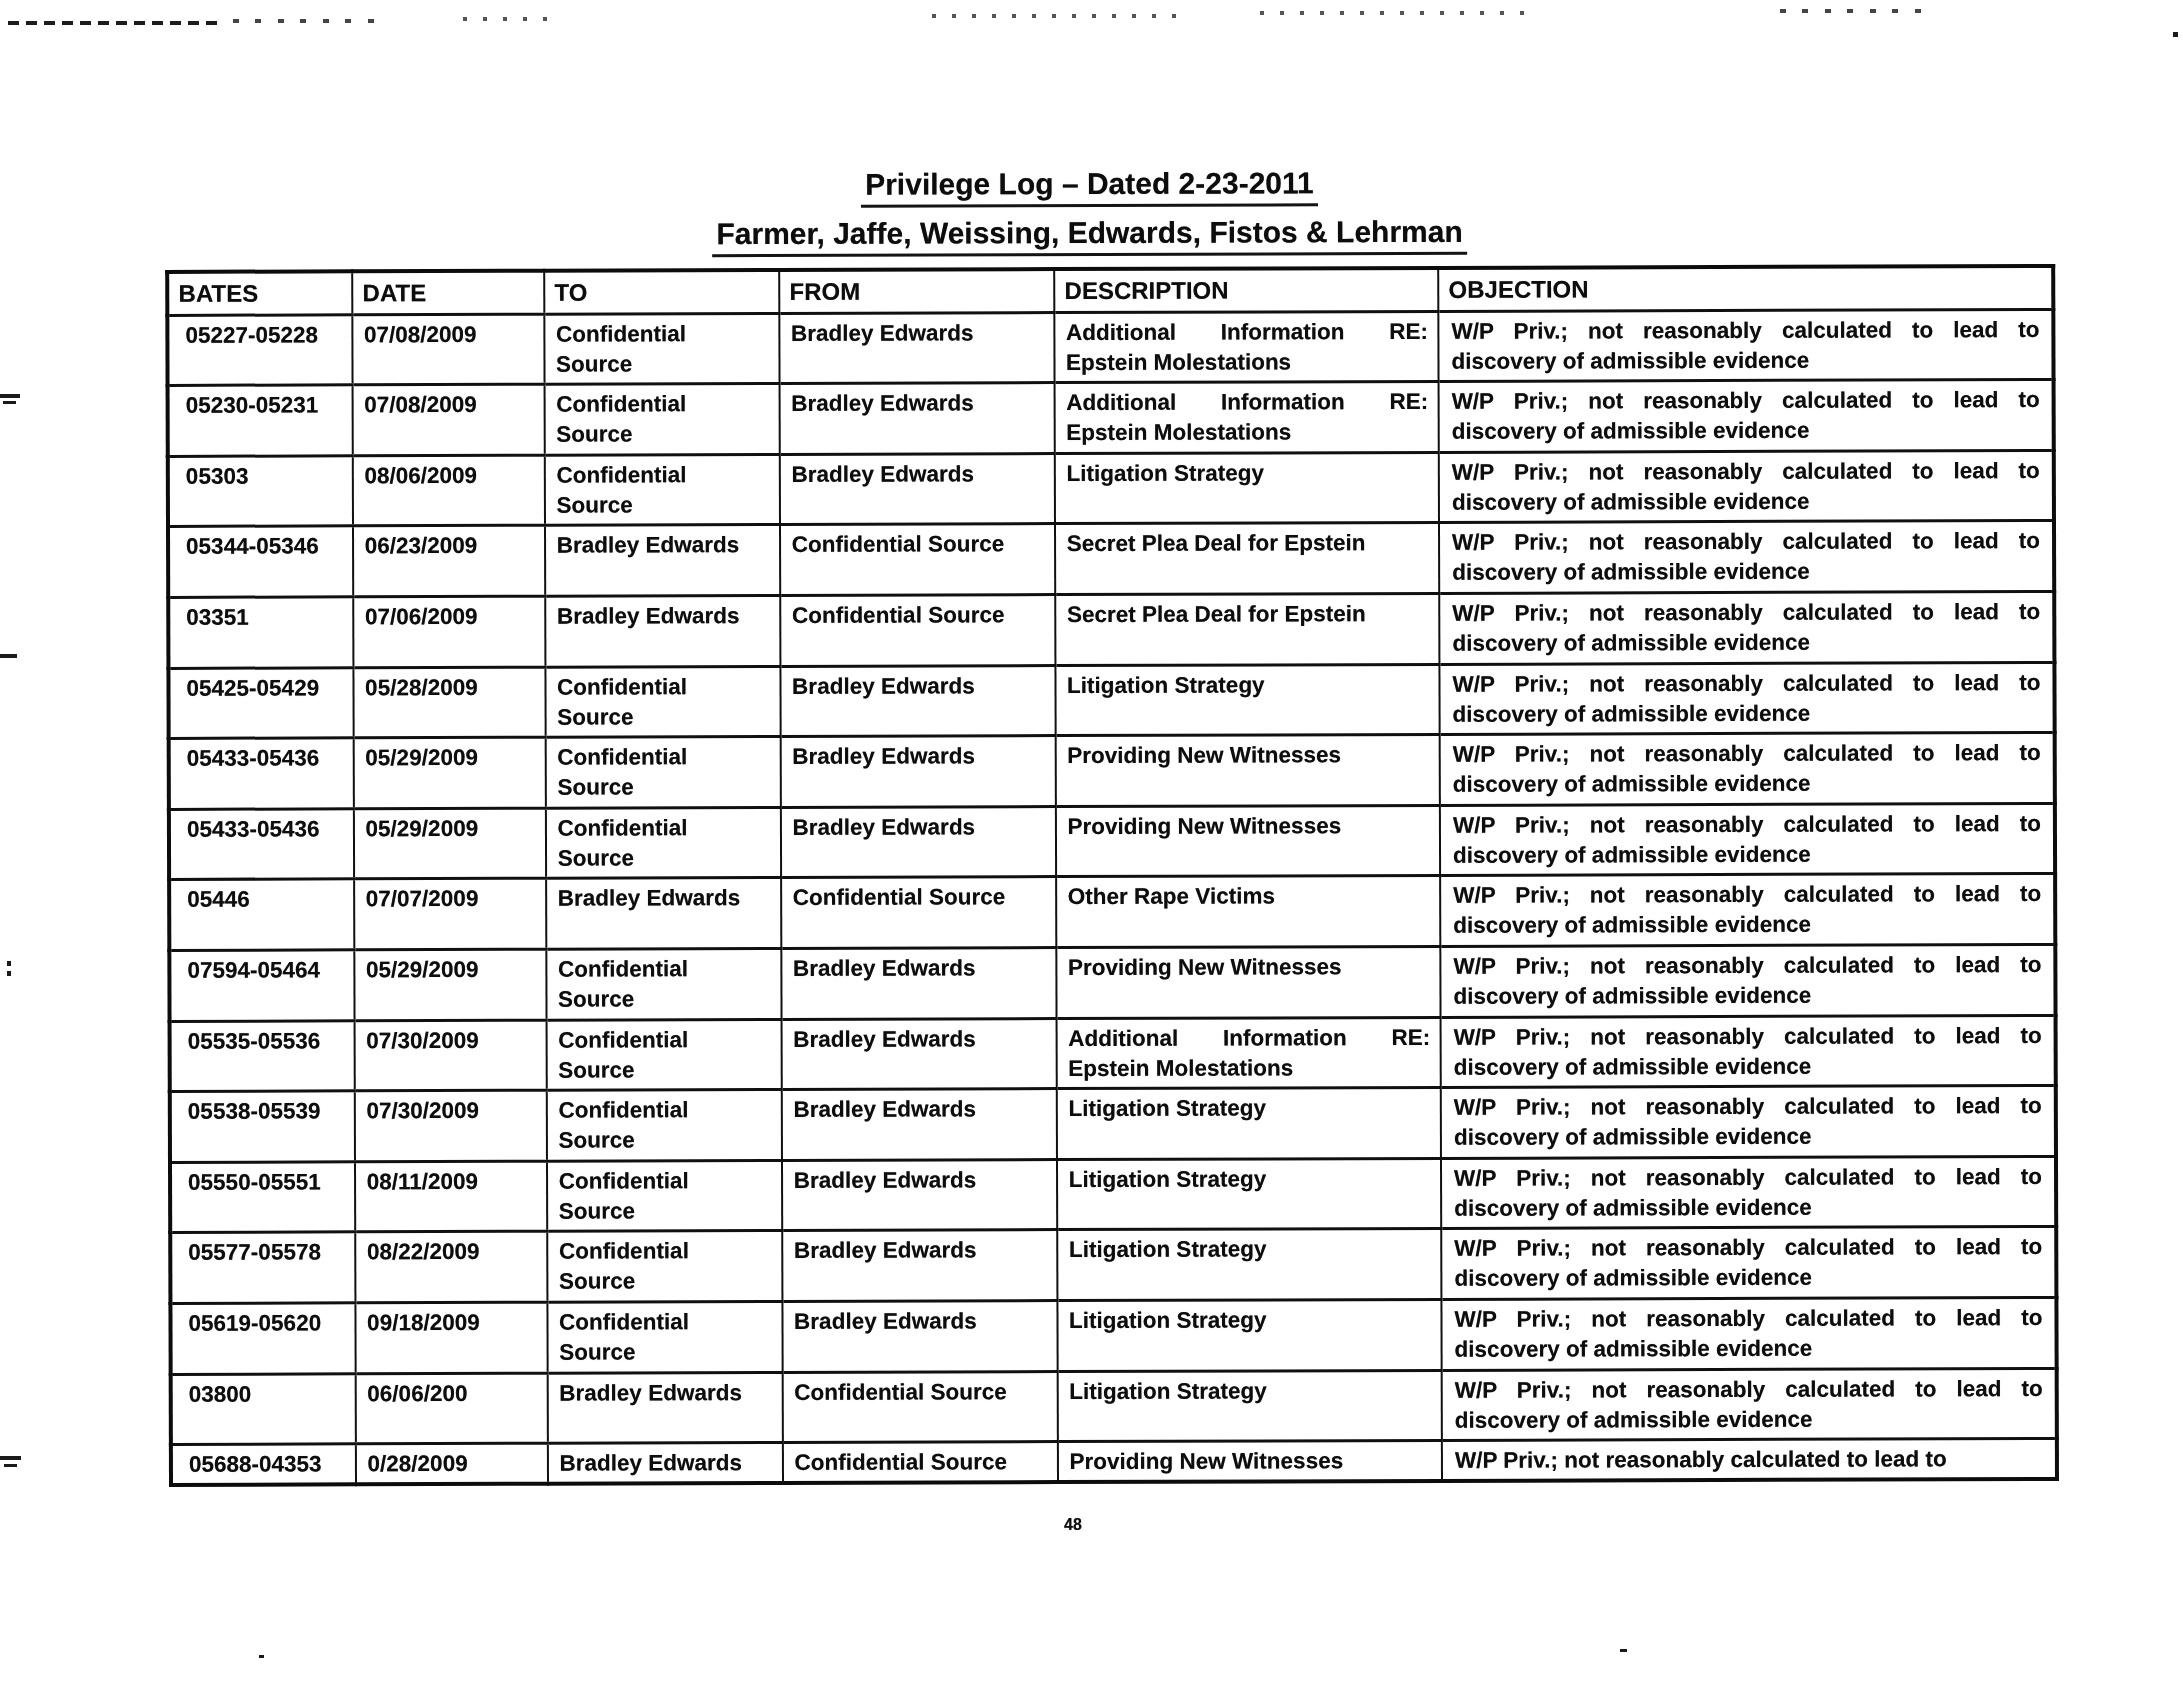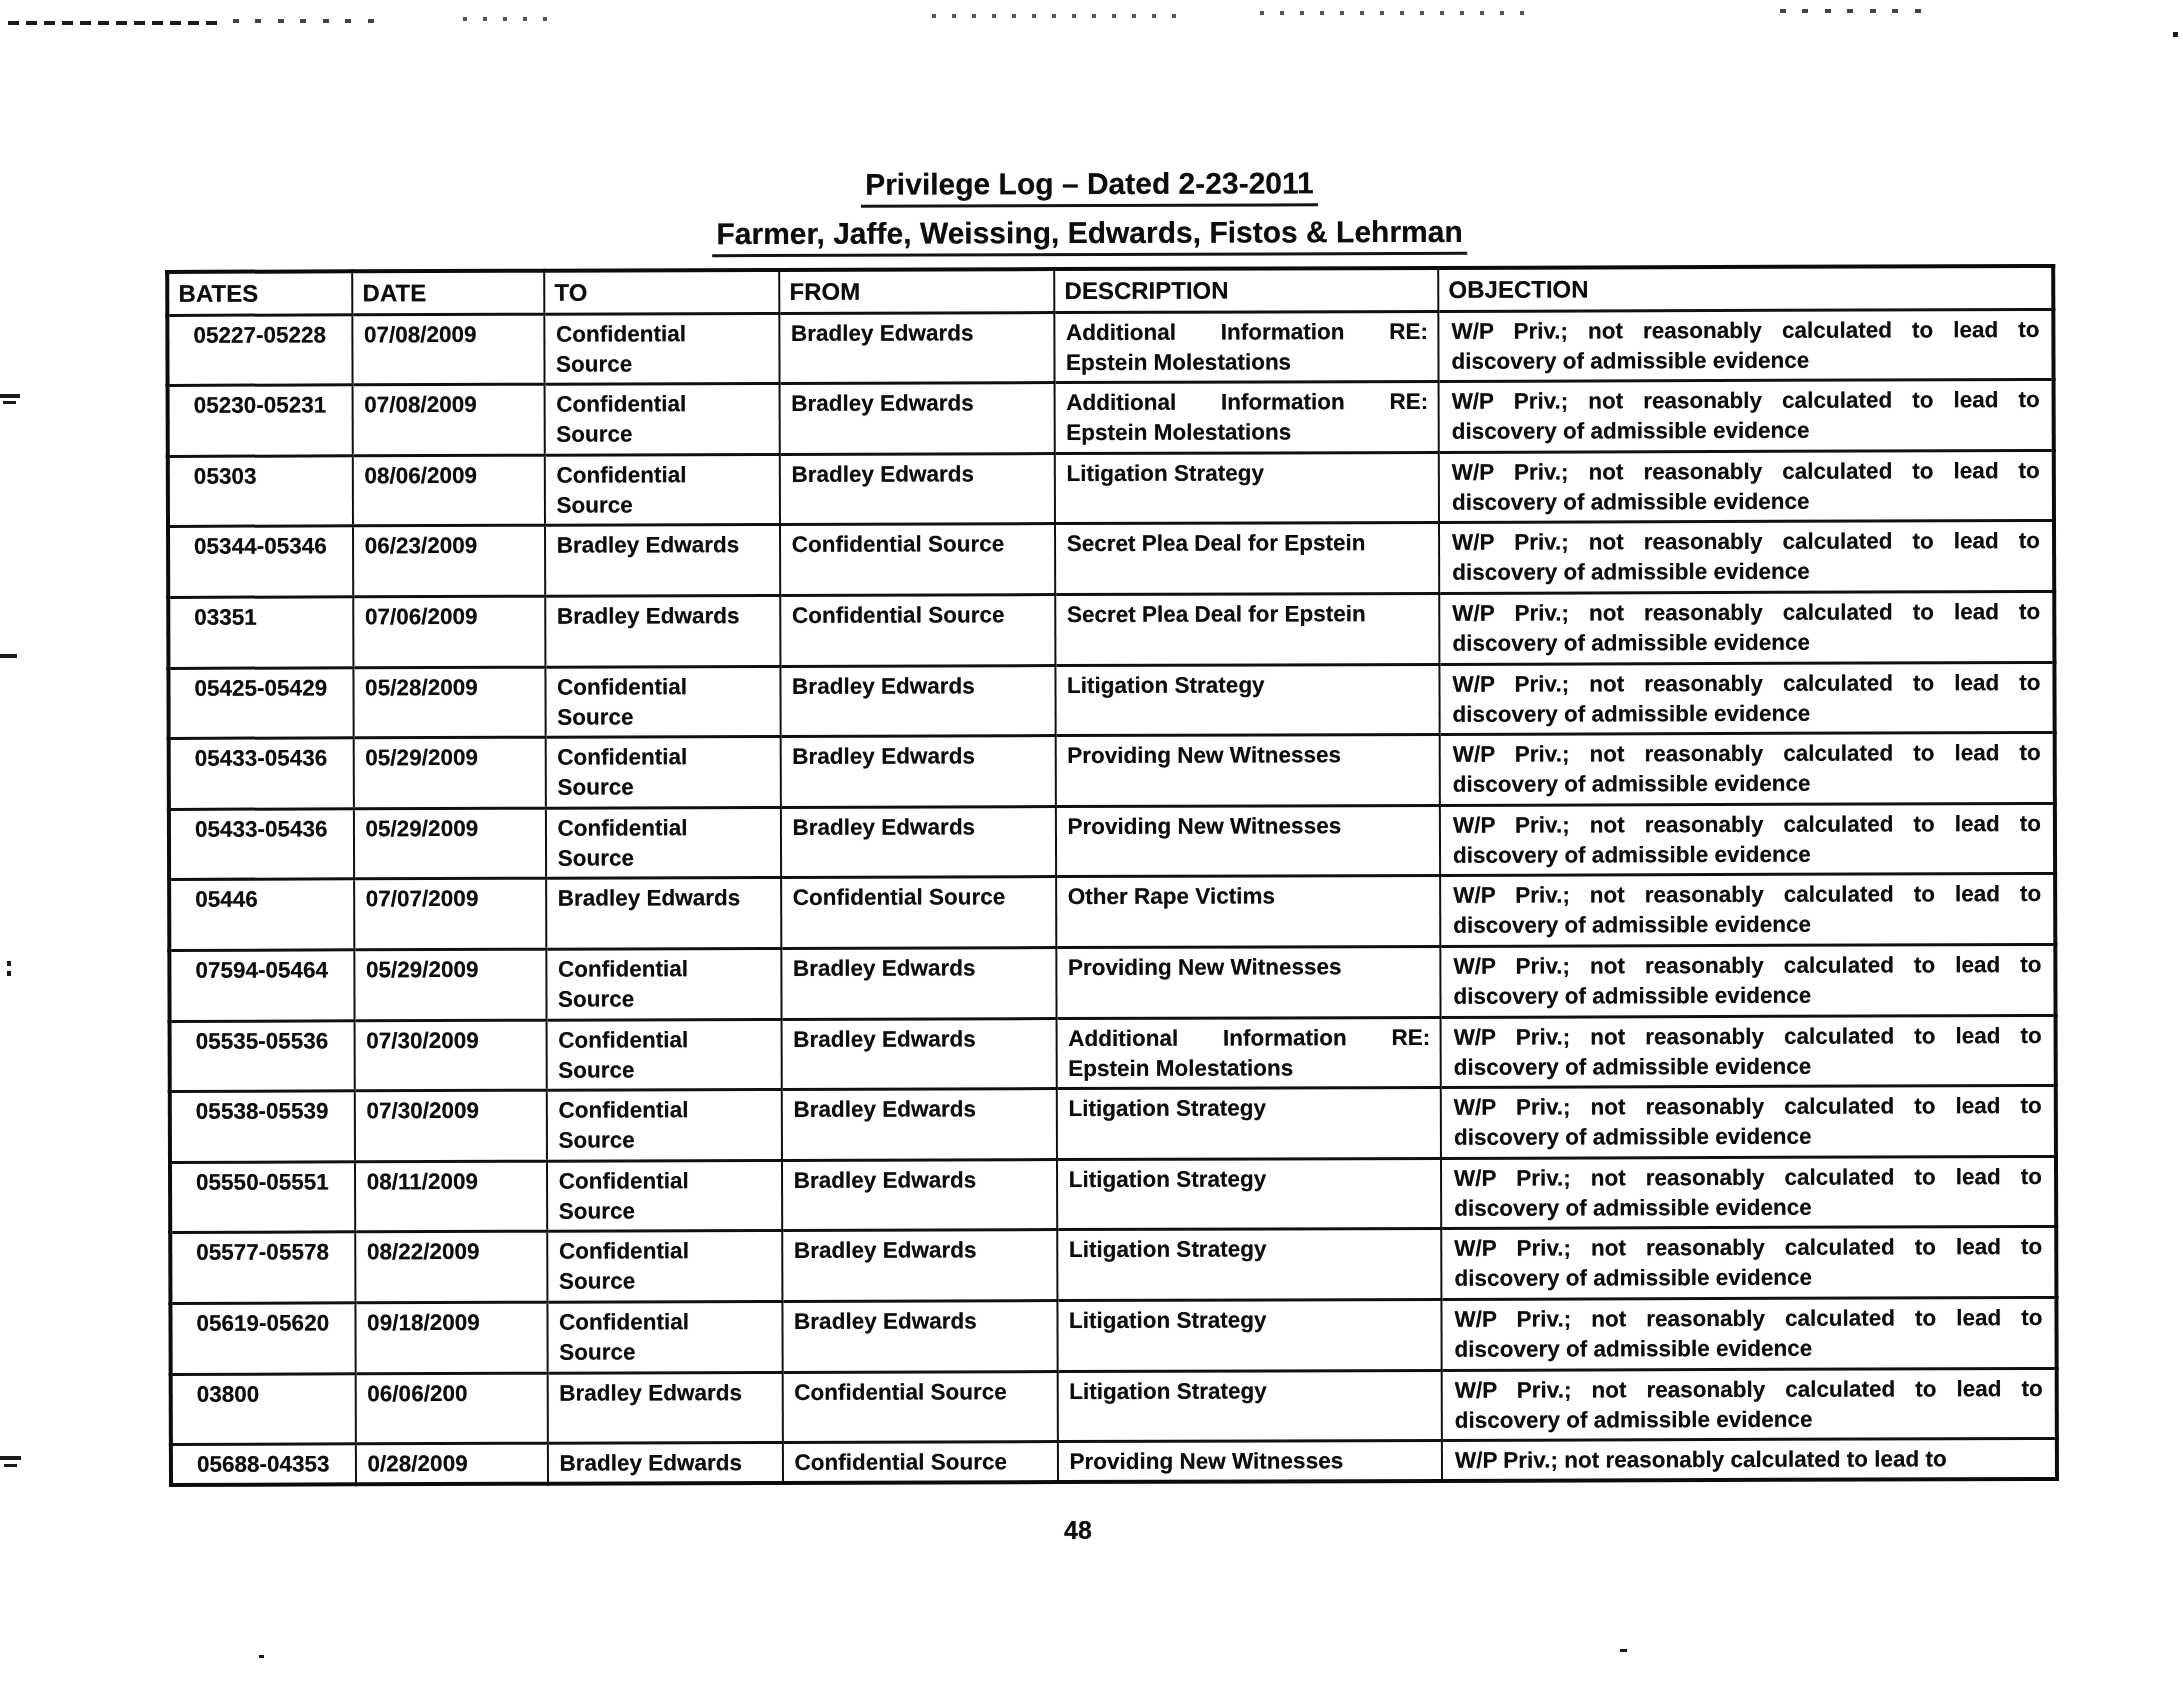--- a/index.html
+++ b/index.html
@@ -45,28 +45,28 @@
   .privlog { border:4px solid #0c0c0c; }
   .privlog th {
     font-size:24px; font-weight:bold; text-align:left;
     line-height:29px; padding:5.3px 9.3px 2.6px 9.3px; height:32px;
   }
   .privlog td {
     font-size:22.5px; font-weight:bold;
     line-height:30px; padding:4px 10.6px 2.6px 10.6px;
     height:61px;
   }
-  .privlog td.cell-bates { padding-left:24px; padding-right:6.6px;border-radius:25px; }
+  .privlog td.cell-bates { padding-left:16px; padding-right:6.6px;border-radius:25px; }
   .privlog td.cell-description { text-align:justify; padding-right:9.3px; }
   .privlog td.cell-objection  { text-align:justify; padding-left:12px; padding-right:12px; }
   .privlog tr.row-short td { height:30px; }
 
   .page-number {
     position:absolute; left:1064px; top:1516px;
-    font-size:25px; font-weight:bold;
+    font-size:16px; font-weight:bold;
     text-shadow:0 0 0.7px rgba(0,0,0,0.5);
   }
 
   
   .artifact { position:absolute; background:#1a1a1a; }
   .dashes {
     position:absolute; height:4px; background:none;
   }
   .dashes.dense  { background:repeating-linear-gradient(90deg,#1c1c1c 0 10.6px,transparent 10.6px 18px); }
   .dashes.sparse { background:repeating-linear-gradient(90deg,#242424 0 6px,transparent 6px 22.5px); opacity:.85; }

